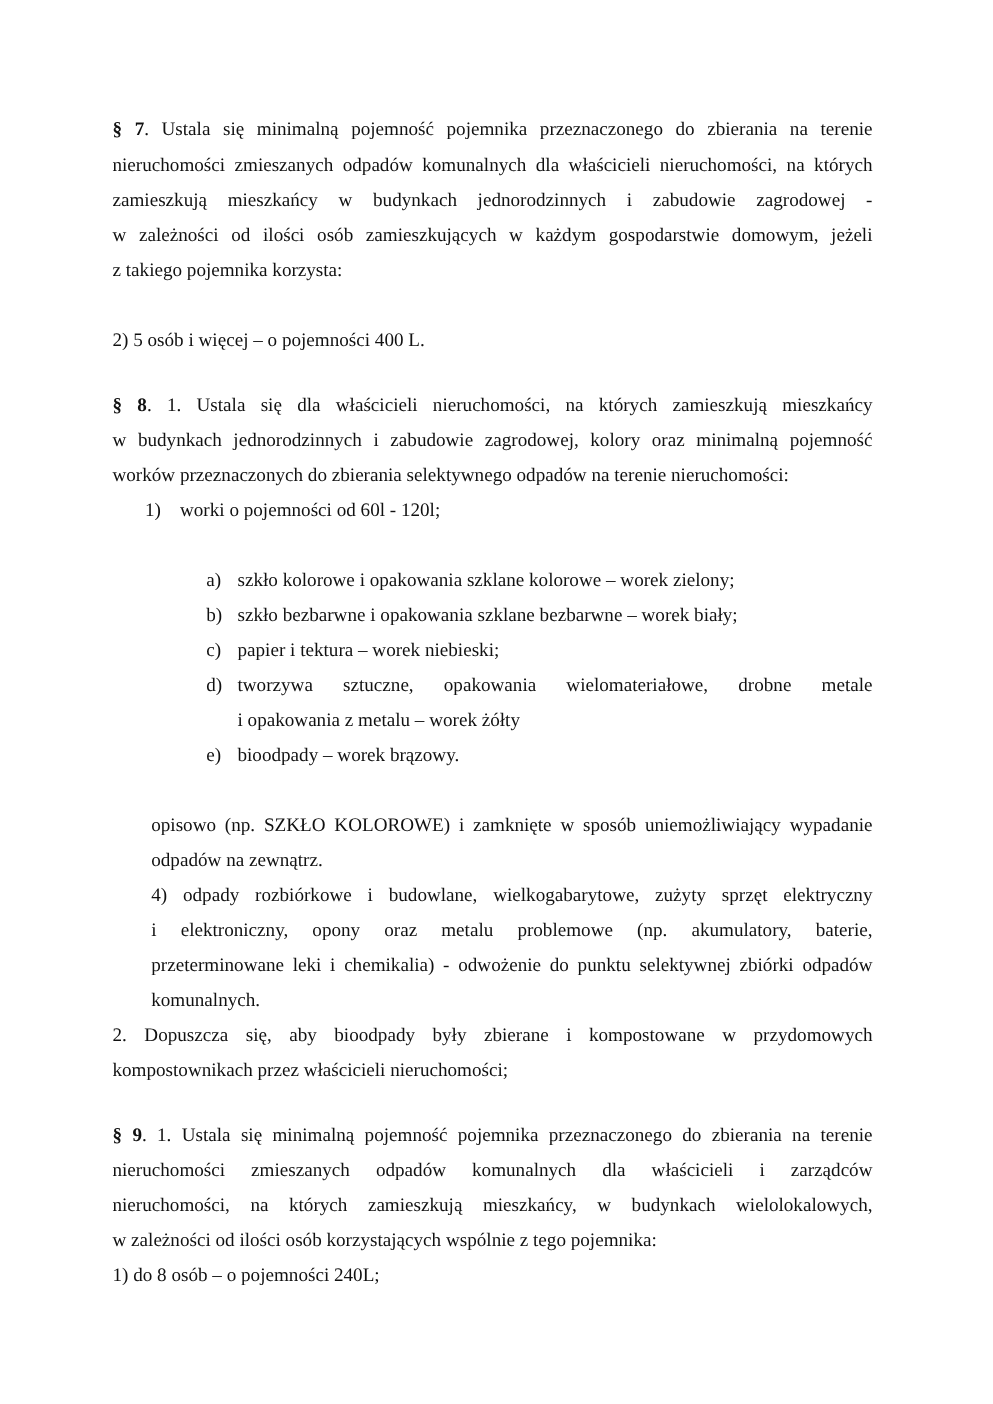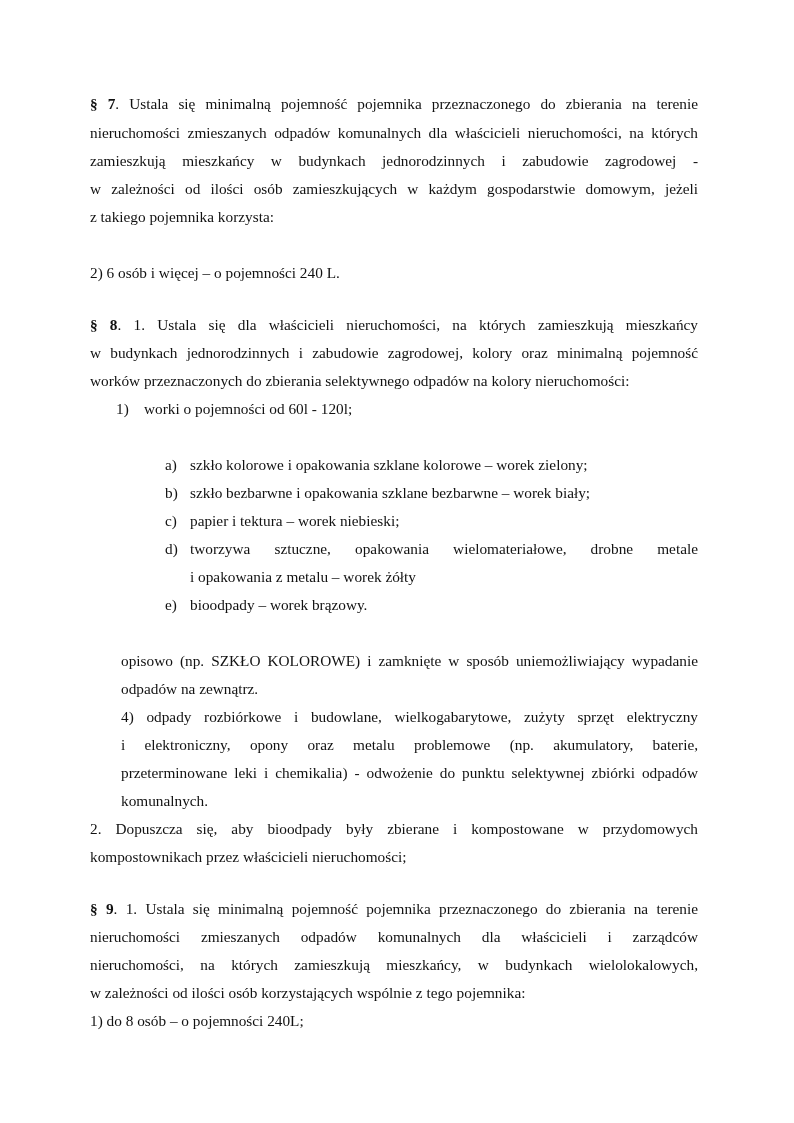--- a/index.html
+++ b/index.html
@@ -13,25 +13,25 @@
 </head>
 <body>
 
 <div class="page">
 
   <div class="ln just" style="top:95px"><span class="b">§ 7</span><span>. Ustala się minimalną pojemność pojemnika przeznaczonego do zbierania na terenie</span></div>
   <div class="ln just" style="top:124px">nieruchomości zmieszanych odpadów komunalnych dla właścicieli nieruchomości, na których</div>
   <div class="ln just" style="top:152px">zamieszkują mieszkańcy w budynkach jednorodzinnych i zabudowie zagrodowej -</div>
   <div class="ln just" style="top:180px">w zależności od ilości osób zamieszkujących w każdym gospodarstwie domowym, jeżeli</div>
   <div class="ln" style="top:208px">z takiego pojemnika korzysta:</div>
-  <div class="ln" style="top:264px">2) 6 osób i więcej – o pojemności 240 L.</div>
+  <div class="ln" style="top:264px">2) 5 osób i więcej – o pojemności 400 L.</div>
 
   <div class="ln just" style="top:316px"><span class="b">§ 8</span><span>. 1. Ustala się dla właścicieli nieruchomości, na których zamieszkują mieszkańcy</span></div>
   <div class="ln just" style="top:344px">w budynkach jednorodzinnych i zabudowie zagrodowej, kolory oraz minimalną pojemność</div>
-  <div class="ln" style="top:372px">worków przeznaczonych do zbierania selektywnego odpadów na kolory nieruchomości:</div>
+  <div class="ln" style="top:372px">worków przeznaczonych do zbierania selektywnego odpadów na terenie nieruchomości:</div>
 
   <div class="ln" style="top:400px; left:116px"><span style="display:inline-block;width:28px">1)</span><span>worki o pojemności od 60l - 120l;</span></div>
 
   <div class="ln" style="top:456px; left:165px"><span style="display:inline-block;width:25px">a)</span><span>szkło kolorowe i opakowania szklane kolorowe – worek zielony;</span></div>
   <div class="ln" style="top:484px; left:165px"><span style="display:inline-block;width:25px">b)</span><span>szkło bezbarwne i opakowania szklane bezbarwne – worek biały;</span></div>
   <div class="ln" style="top:512px; left:165px"><span style="display:inline-block;width:25px">c)</span><span>papier i tektura – worek niebieski;</span></div>
   <div class="ln" style="top:540px; left:165px; width:533px; display:flex">
       <span style="display:inline-block;width:25px;flex:none">d)</span>
       <span class="just" style="flex:1">tworzywa sztuczne, opakowania wielomateriałowe, drobne metale</span>
     </div>

